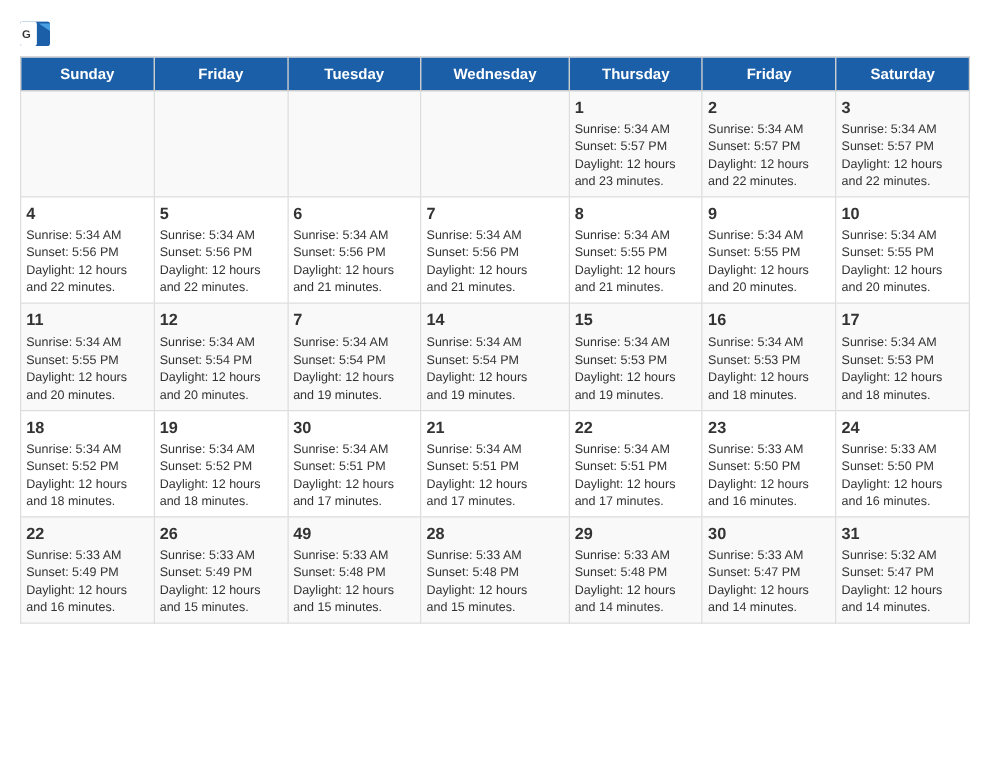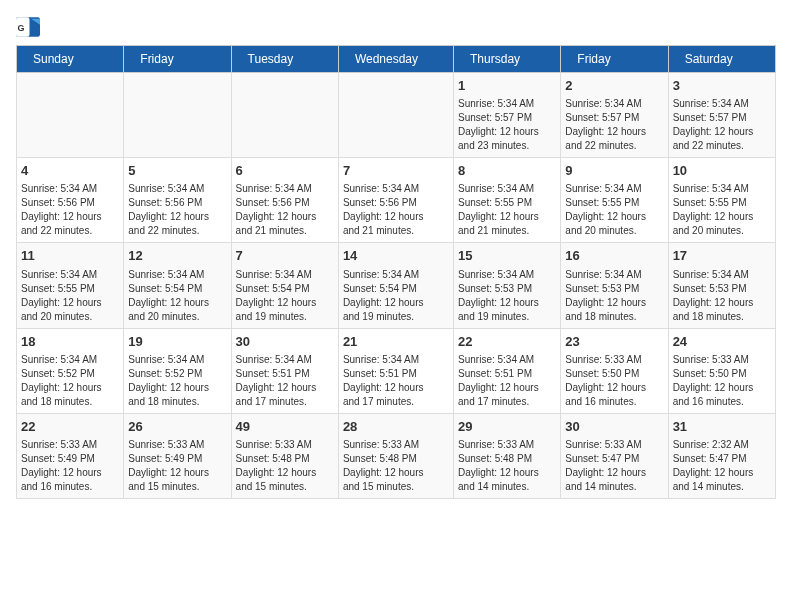--- a/index.html
+++ b/index.html
@@ -39,23 +39,23 @@
     }
     table {
       width: 100%;
       border-collapse: collapse;
       font-size: 11px;
     }
     thead tr th {
       background-color: #1a5fa8;
       color: #fff;
       padding: 6px 16px;
-      text-align: left;
+      text-align: center;
       font-size: 12px;
-      font-weight: normal;
+      font-weight: bold;
       border: 1px solid #ccc;
     }
     tbody tr td {
       vertical-align: top;
       padding: 4px;
       border: 1px solid #ddd;
       min-height: 70px;
       height: 80px;
       color: #333;
       line-height: 1.4;
@@ -333,20 +333,20 @@
         </td>
         <td>
           <span class="day-number">30</span>
           <div class="day-info" style="white-space: pre-line;">Sunrise: 5:33 AM
 Sunset: 5:47 PM
 Daylight: 12 hours
 and 14 minutes.</div>
         </td>
         <td>
           <span class="day-number">31</span>
-          <div class="day-info" style="white-space: pre-line;">Sunrise: 2:32 AM
+          <div class="day-info" style="white-space: pre-line;">Sunrise: 5:32 AM
 Sunset: 5:47 PM
 Daylight: 12 hours
 and 14 minutes.</div>
         </td>
       </tr>
     </tbody>
 </table>
 
 </body></html>

